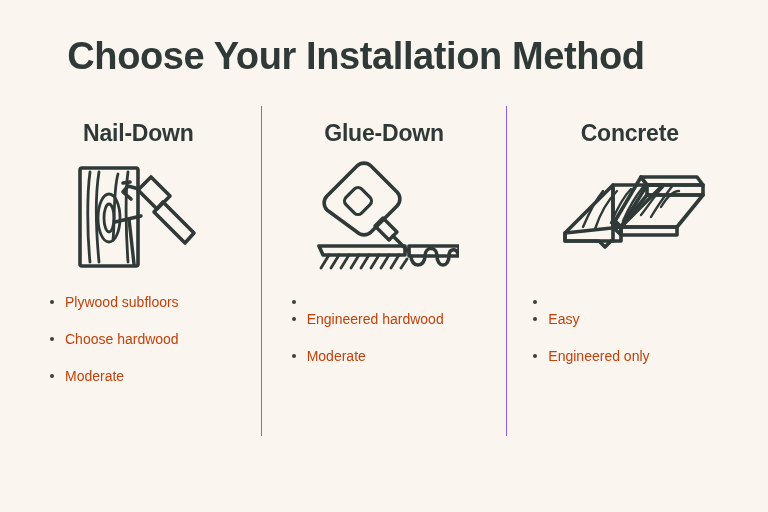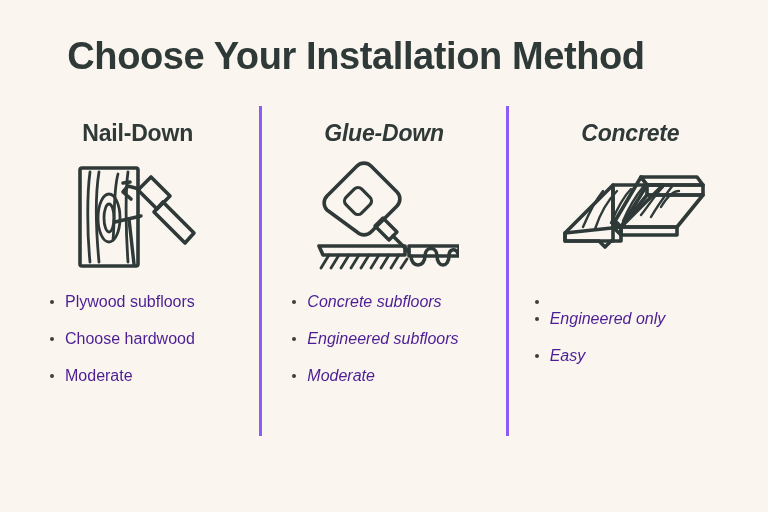--- a/index.html
+++ b/index.html
@@ -44,22 +44,21 @@
   }
   .column {
     position: relative;
     flex: 1 1 0;
     display: flex;
     flex-direction: column;
     align-items: center;
     box-sizing: border-box;
   }
   .column + .column {
-    border-left: 3px solid #8b5cf6;
-    font-style: italic;
+    border-left: 1px solid #8b5cf6;
   }
   .col-heading {
     font-size: 23px;
     font-weight: 700;
     color: #2f3a38;
     letter-spacing: -0.2px;
     margin-top: 12px;
     line-height: 30px;
     text-align: left;
   }
@@ -75,22 +74,22 @@
     padding: 0;
     list-style: none;
     align-self: flex-start;
     margin-left: 34px;
     margin-top: 22px;
   }
   .col-3 .bullets { margin-left: 26px; }
   .col-2 .bullets { margin-left: 30px; }
   .bullets li {
     position: relative;
-    font-size: 16px;
-    color: #4c1d95;
+    font-size: 14px;
+    color: #c2410c;
     line-height: 20px;
     padding-left: 15px;
     margin-bottom: 17px;
     white-space: nowrap;
   }
   .bullets li .dot {
     position: absolute;
     left: 0;
     top: 8px;
     width: 4px;
@@ -182,25 +181,24 @@
           <path d="M100 86 L150 86 L150 96 L100 96 Z"></path>
           <path d="M102 96 C102 108, 116 108, 116 96 C116 86, 128 86, 128 96
                    C128 108, 140 108, 140 96 C140 88, 148 88, 149 94"></path>
           <path d="M98 99 L92 108" stroke-width="2.8"></path>
         </svg>
       </div>
 
       <ul class="bullets">
         <li>
           <span class="dot"></span>
-          <span>Concrete subfloors</span>
-        </li>
-        <li>
-          <span class="dot"></span>
-          <span>Engineered subfloors</span>
+        </li>
+        <li>
+          <span class="dot"></span>
+          <span>Engineered hardwood</span>
         </li>
         <li>
           <span class="dot"></span>
           <span>Moderate</span>
         </li>
       </ul>
     </div>
 
     <div class="column col-3">
       <div class="col-heading">Concrete</div>
@@ -229,23 +227,23 @@
           <path d="M88 22 C80 32, 74 42, 68 56" stroke-width="2.4"></path>
         </svg>
       </div>
 
       <ul class="bullets">
         <li>
           <span class="dot"></span>
         </li>
         <li>
           <span class="dot"></span>
+          <span>Easy</span>
+        </li>
+        <li>
+          <span class="dot"></span>
           <span>Engineered only</span>
-        </li>
-        <li>
-          <span class="dot"></span>
-          <span>Easy</span>
         </li>
       </ul>
     </div>
 
   </div>
 </div>
 
 </body></html>

